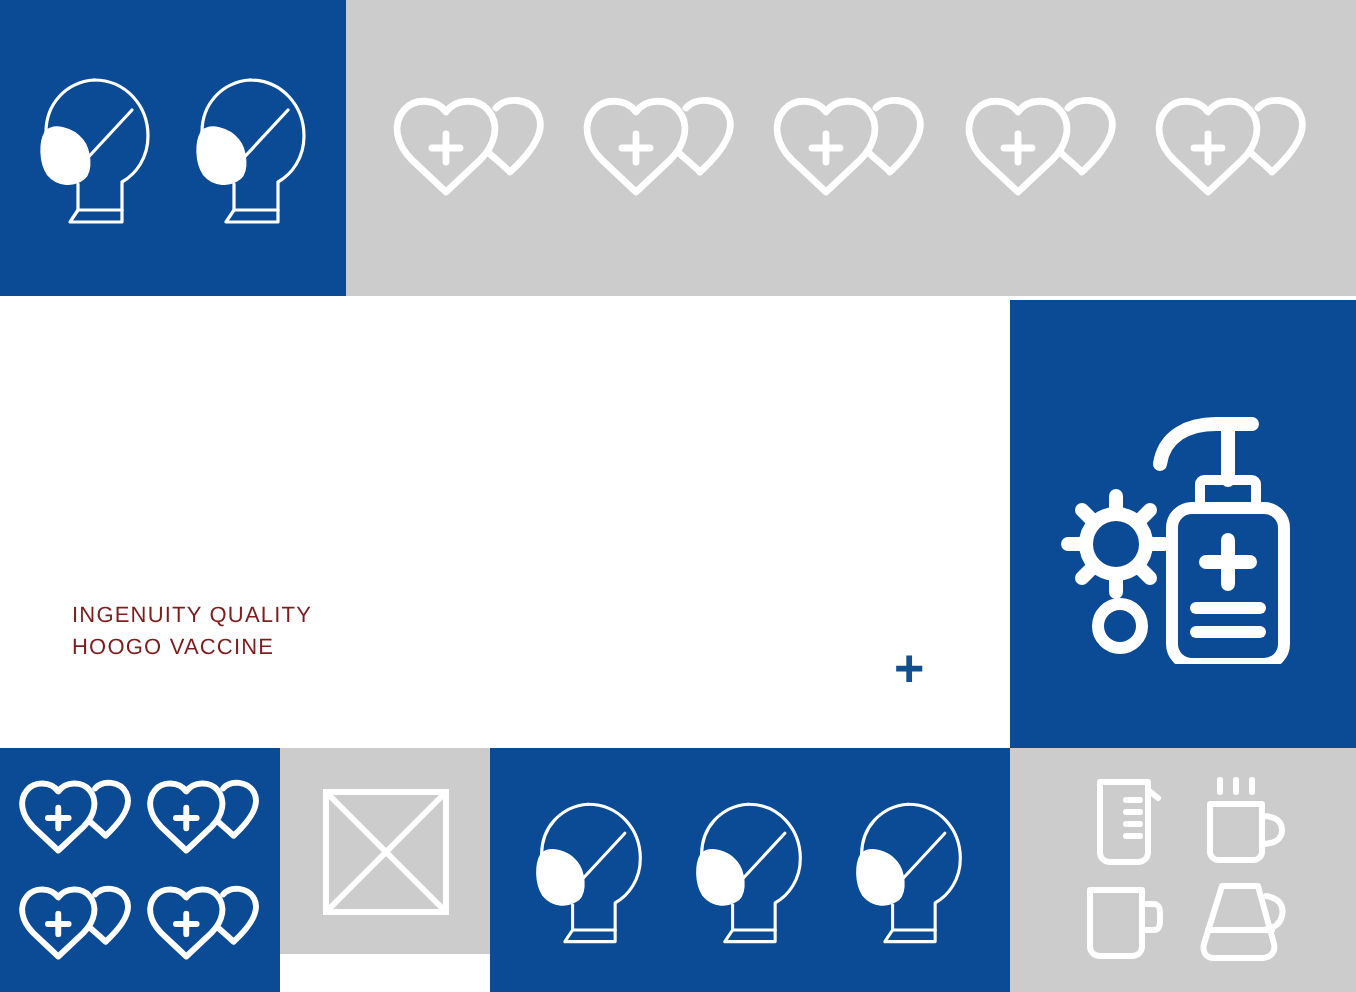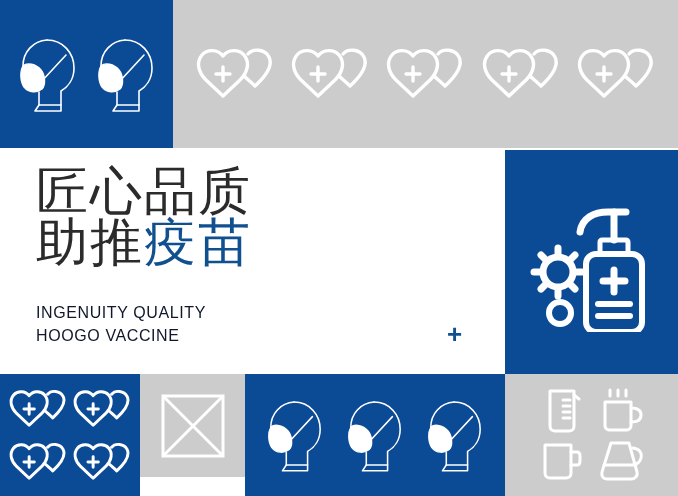--- a/index.html
+++ b/index.html
@@ -41,22 +41,22 @@
     line-height:0.98;
     letter-spacing:2px;
   }
   .h-line{
     font-family:"Liberation Sans","DejaVu Sans",sans-serif;
     font-size:52px;font-weight:400;color:#2b2b2b;white-space:nowrap;
   }
   .h-line .accent{color:#11508f;}
   .sub{
     position:absolute;left:36px;top:151px;
-    font-size:16px;line-height:1.45;letter-spacing:0.6px;
-    color:#0f172a;font-weight:400;
+    font-size:11px;line-height:1.45;letter-spacing:0.6px;
+    color:#7f1d1d;font-weight:400;
   }
   .plusmark{
     position:absolute;left:447px;top:171px;
     color:#11508f;font-size:26px;font-weight:700;line-height:1;
   }
   .brandline{
     position:absolute;right:12px;top:178px;
     font-size:14px;color:#2c4f77;letter-spacing:0.5px;white-space:nowrap;
   }
 
@@ -178,24 +178,20 @@
             <path d="M30 21 L30 35 M23 28 L37 28"></path>
           </g>
         </svg>
       </span>
 
     </div>
   </div>
 
   <div class="blk white" id="mid-white">
 
-    <div class="headline">
-      <div class="h-line">匠心品质</div>
-      <div class="h-line"><span>助推</span><span class="accent">疫苗</span></div>
-    </div>
 
     <div class="sub">
       <div>INGENUITY QUALITY</div>
       <div>HOOGO VACCINE</div>
     </div>
 
     <div class="plusmark">+</div>
   </div>
 
   <div class="blk blue" id="mid-blue">

